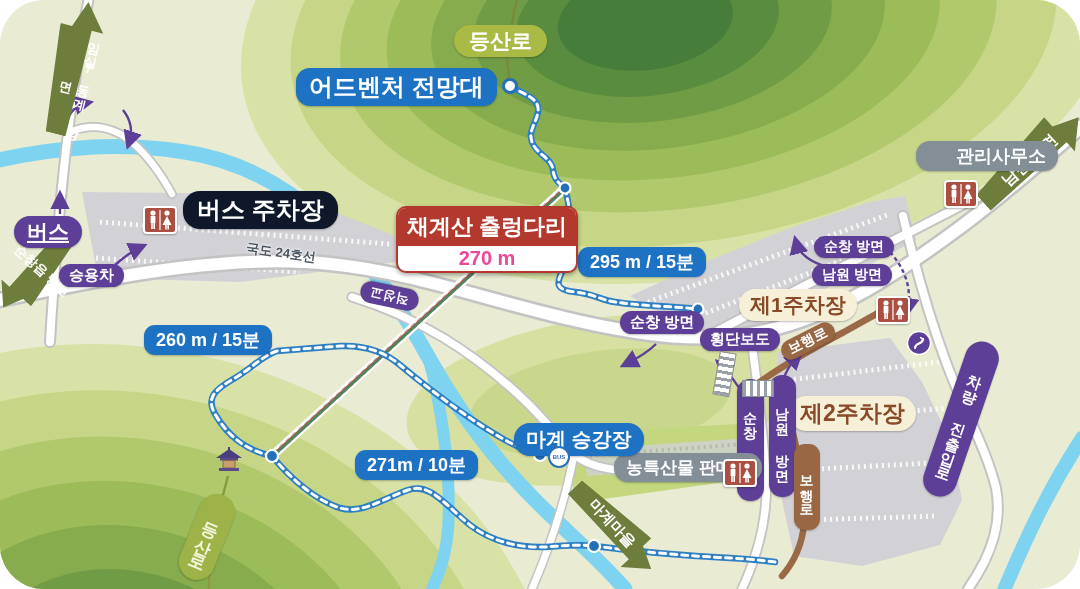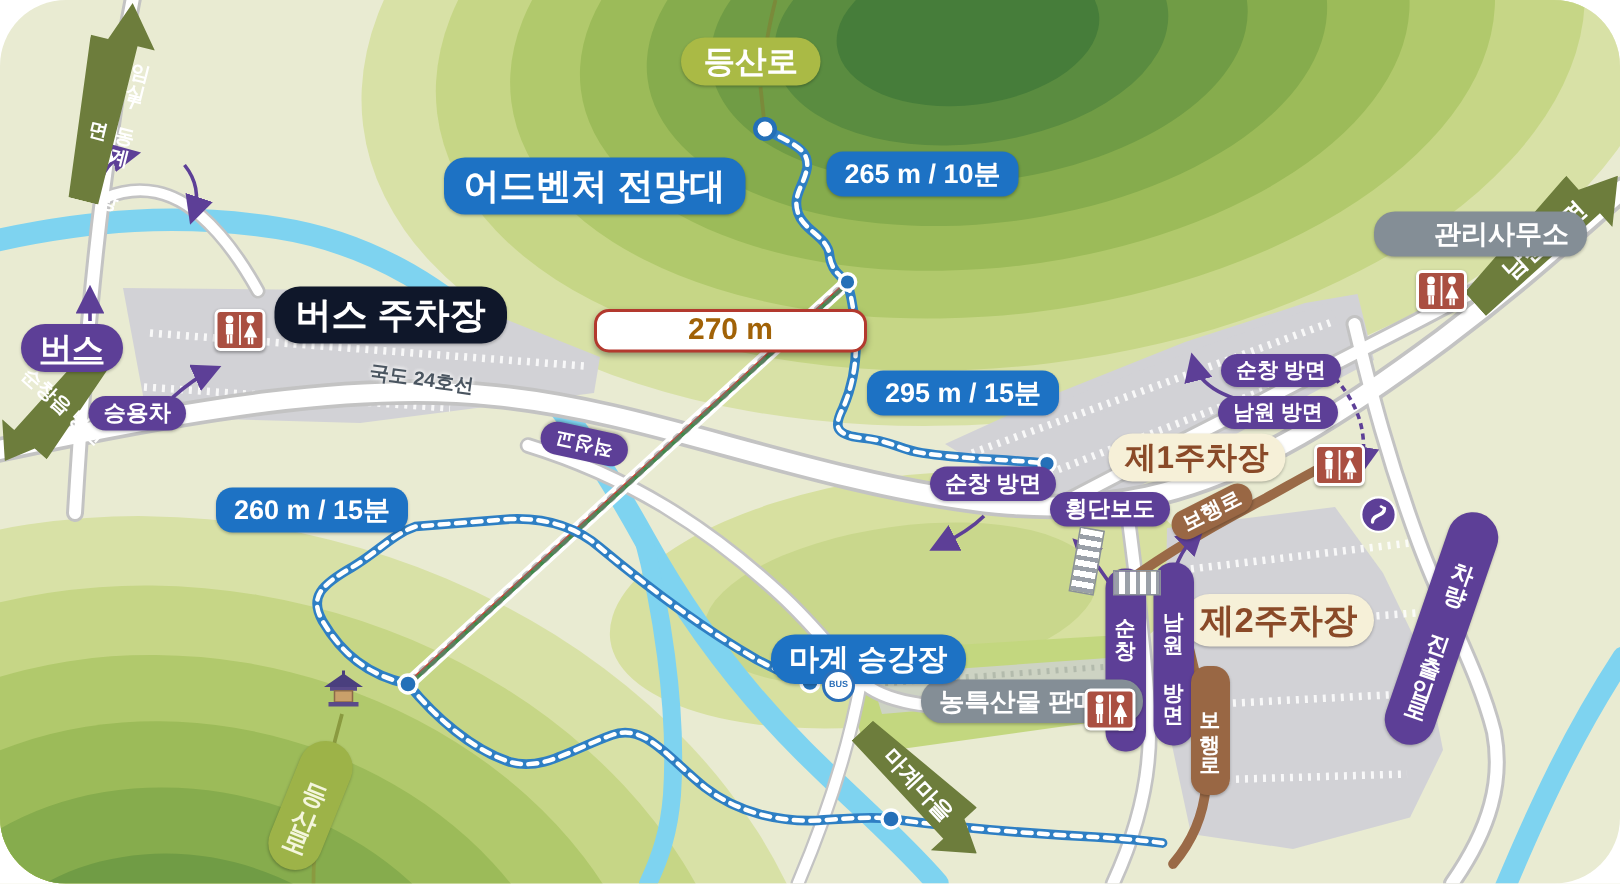--- a/index.html
+++ b/index.html
@@ -2,37 +2,37 @@
 <html><head>
 <meta charset="utf-8">
 <style>
   html,body{margin:0;padding:0;background:#ffffff;}
   .stage{position:relative;width:1080px;height:589px;font-family:"Liberation Sans","DejaVu Sans",sans-serif;}
   .map{position:absolute;left:0;top:0;width:1080px;height:589px;border-radius:44px;overflow:hidden;background:#e9ebd2;}
   .map svg{position:absolute;left:0;top:0;}
   .pill{position:absolute;z-index:3;display:flex;align-items:center;justify-content:center;
         font-weight:bold;color:#fff;white-space:nowrap;box-shadow:0 1px 2px rgba(0,0,0,.25);}
   .blue{background:#1d72c4;border-radius:11px;padding:3px 12px;font-size:18px;}
-  .bigblue{background:#1d72c4;border-radius:14px;padding:3px 13px;font-size:24px;margin-top:37px;}
+  .bigblue{background:#1d72c4;border-radius:14px;padding:3px 13px;font-size:24px;}
   .purple{background:#5d3f97;border-radius:13px;padding:2px 10px;font-size:15px;}
   .brown{background:#0f172a;border-radius:17px;padding:3px 14px;font-size:24px;}
   .brown2{background:#996744;border-radius:11px;padding:1px 8px;font-size:14px;}
   .gray{background:#848e96;border-radius:14px;padding:3px 12px;font-size:18px;}
   .olive{background:#aaba45;border-radius:17px;padding:2px 15px;font-size:21px;}
   .cream{background:#f6f0d8;color:#8a4a28;border-radius:16px;padding:2px 11px;font-size:21px;}
   .vtext{writing-mode:vertical-rl;text-orientation:upright;letter-spacing:1px;}
   .garrow{position:absolute;z-index:2;background:#6d7d3c;
           clip-path:polygon(50% 0%,100% 20%,73% 20%,73% 100%,27% 100%,0% 20%,27% 20%);}
   .garrow-label{position:absolute;z-index:3;color:#fff;font-weight:bold;text-align:center;}
   .roadlabel{position:absolute;z-index:3;font-weight:bold;color:#4a5560;
              text-shadow:0 0 3px #fff,0 0 3px #fff;}
   .sign{position:absolute;z-index:4;width:178px;border:2px solid #b3392e;border-radius:10px;
         overflow:hidden;background:#fff;box-shadow:0 2px 4px rgba(0,0,0,.35);text-align:center;}
   .sign .hdr{background:#b3392e;color:#fff;font-weight:bold;font-size:22px;padding:4px 2px;}
-  .sign .ftr{color:#a16207;font-weight:bold;font-size:20px;padding:1px 2px;}
+  .sign .ftr{color:#ec4899;font-weight:bold;font-size:20px;padding:1px 2px;}
   .toilet{position:absolute;z-index:3;width:30px;height:24px;background:#aa4f41;border:2px solid #fff;
           border-radius:4px;box-shadow:0 1px 2px rgba(0,0,0,.3);}
   .ladder{position:absolute;z-index:3;border:1px solid #8a9098;}
   .ladder.v{background:repeating-linear-gradient(0deg,#9aa0a8 0 3px,#fff 3px 7px);}
   .ladder.h{background:repeating-linear-gradient(90deg,#9aa0a8 0 3px,#fff 3px 7px);}
   .busstop{position:absolute;z-index:3;width:18px;height:18px;border-radius:50%;background:#fff;
            border:2px solid #2b6fb8;display:flex;align-items:center;justify-content:center;
            font-size:6px;font-weight:bold;color:#2b6fb8;}
   .icon-svg{position:absolute;z-index:3;}
 </style>
@@ -188,23 +188,23 @@
 <div class="garrow" style="left:592px;top:472px;width:42px;height:112px;transform:rotate(137deg);"></div>
 <div class="garrow-label" style="left:557px;top:514px;width:110px;font-size:15px;transform:rotate(47deg);">마계마을</div>
 
 <div class="pill purple" style="left:14px;top:216px;font-size:21px;border-radius:16px;padding:2px 13px;text-decoration:underline;">버스</div>
 <div class="pill purple" style="left:59px;top:264px;">승용차</div>
 <div class="pill brown" style="left:183px;top:191px;">버스 주차장</div>
 <div class="roadlabel" style="left:246px;top:244px;font-size:13px;transform:rotate(8deg);">국도 24호선</div>
 
 <div class="pill olive" style="left:454px;top:25px;">등산로</div>
 <div class="pill bigblue" style="left:296px;top:68px;">어드벤처 전망대</div>
-<div class="pill blue" style="left:551px;top:101px;">265 m / 10분</div>
 
 <div class="sign" style="left:396px;top:206px;">
+  <div class="hdr">채계산 출렁다리</div>
   <div class="ftr">270 m</div>
 </div>
 
 <div class="pill blue" style="left:578px;top:247px;">295 m / 15분</div>
 <div class="pill purple" style="left:620px;top:311px;">순창 방면</div>
 <div class="pill purple" style="left:700px;top:328px;">횡단보도</div>
 <div class="pill cream" style="left:739px;top:289px;">제1주차장</div>
 <div class="pill gray" style="left:916px;top:141px;padding-left:40px;">관리사무소</div>
 
 <div class="pill purple" style="left:814px;top:236px;font-size:14px;">순창 방면</div>
@@ -216,20 +216,21 @@
 <div class="pill purple vtext" style="left:737px;top:379px;width:27px;height:118px;padding:2px 0;font-size:14px;">순창 방면</div>
 <div class="pill purple vtext" style="left:769px;top:375px;width:27px;height:118px;padding:2px 0;font-size:14px;">남원 방면</div>
 <div class="pill brown2 vtext" style="left:794px;top:444px;width:26px;height:82px;padding:2px 0;">보행로</div>
 
 <div class="pill gray" style="left:614px;top:453px;font-size:17px;">농특산물 판매장</div>
 <div class="pill blue" style="left:514px;top:423px;font-size:20px;border-radius:16px;">마계 승강장</div>
 <div class="busstop" style="left:548px;top:446px;">
   <span>BUS</span>
 </div>
 
+<div class="pill blue" style="left:355px;top:450px;">271m / 10분</div>
 <div class="pill blue" style="left:144px;top:325px;">260 m / 15분</div>
 <div class="pill vtext" style="left:189px;top:492px;width:36px;height:86px;background:#9db348;color:#f4f6dd;border-radius:18px;
             font-size:17px;padding:2px 0;transform:rotate(22deg);">등산로</div>
 <div class="pill purple" style="left:360px;top:285px;font-size:13px;transform:rotate(192deg);">적성교</div>
 
 <div class="ladder v" style="left:716px;top:352px;width:15px;height:42px;transform:rotate(10deg);"></div>
 <div class="ladder h" style="left:742px;top:380px;width:30px;height:15px;"></div>
 
 <div class="toilet" style="left:143px;top:206px;">
   <svg width="30" height="24" viewBox="0 0 30 24">

